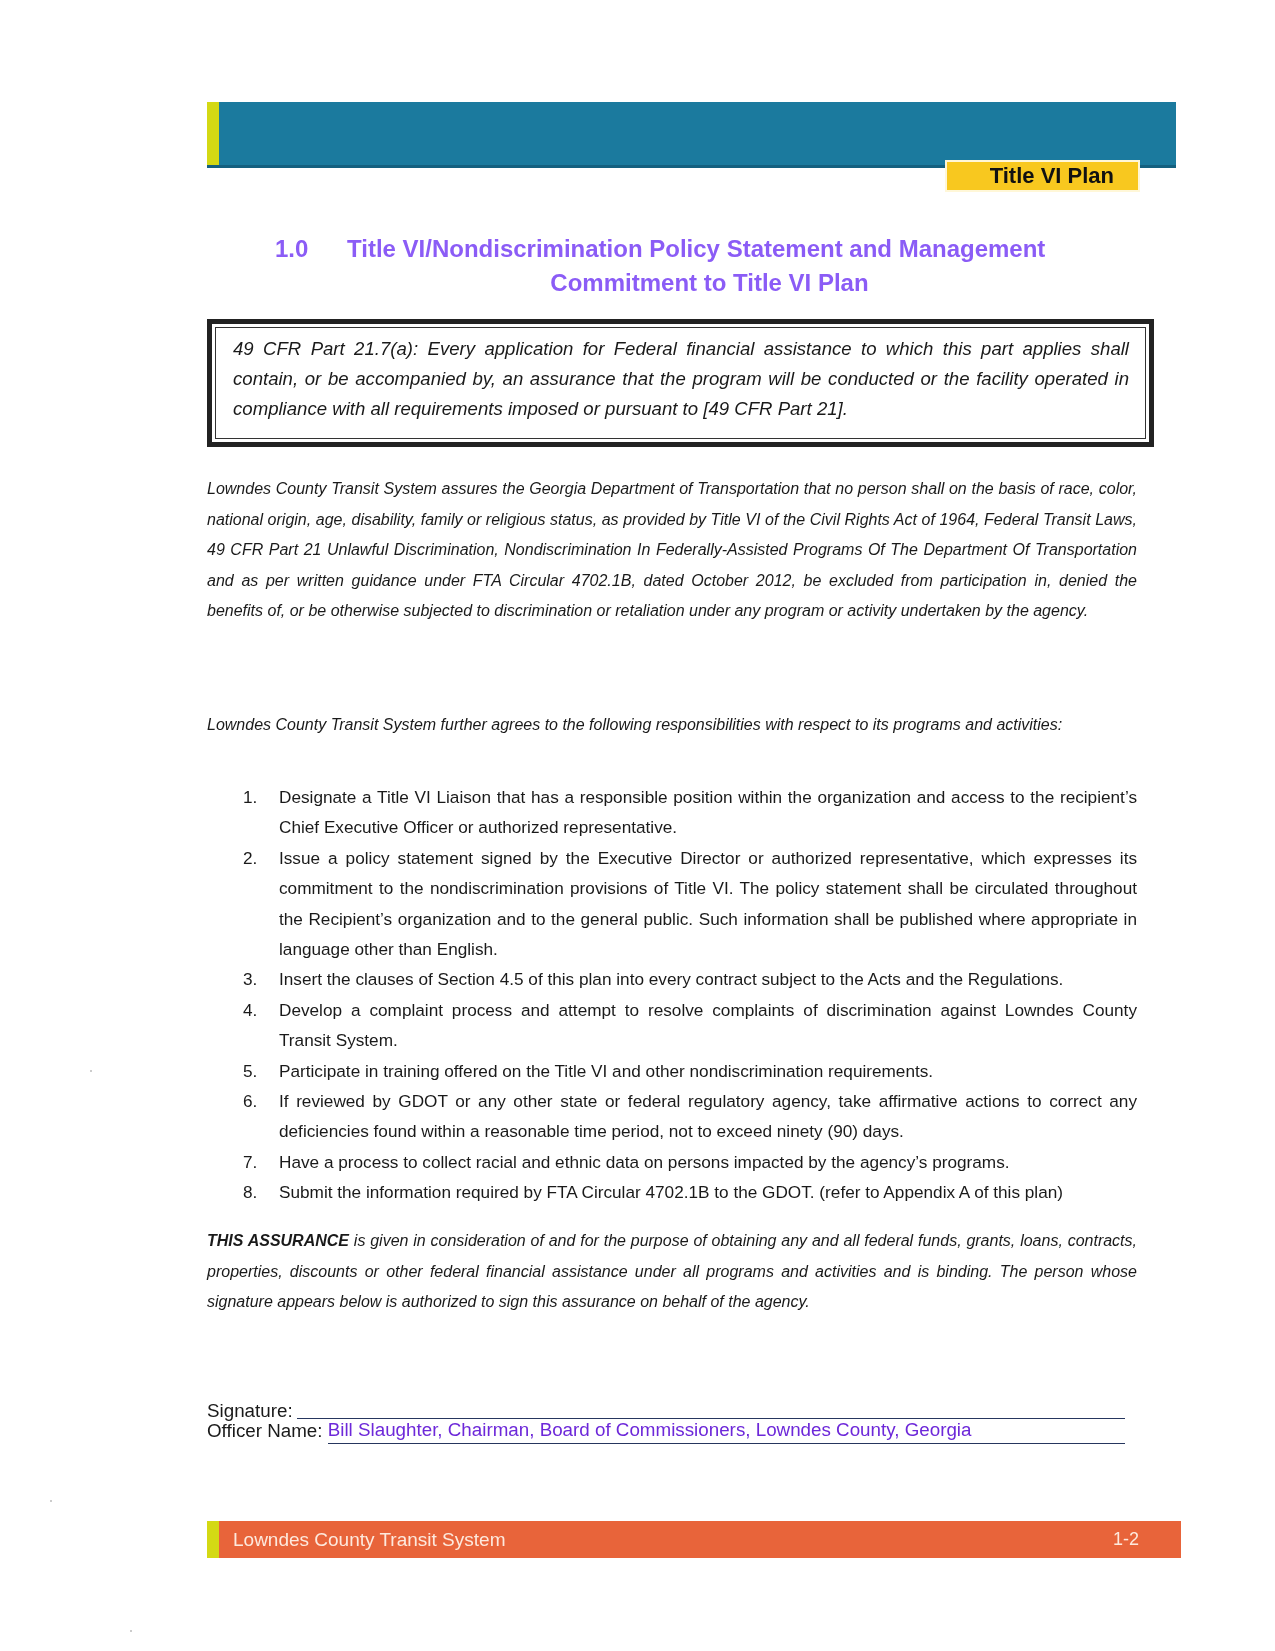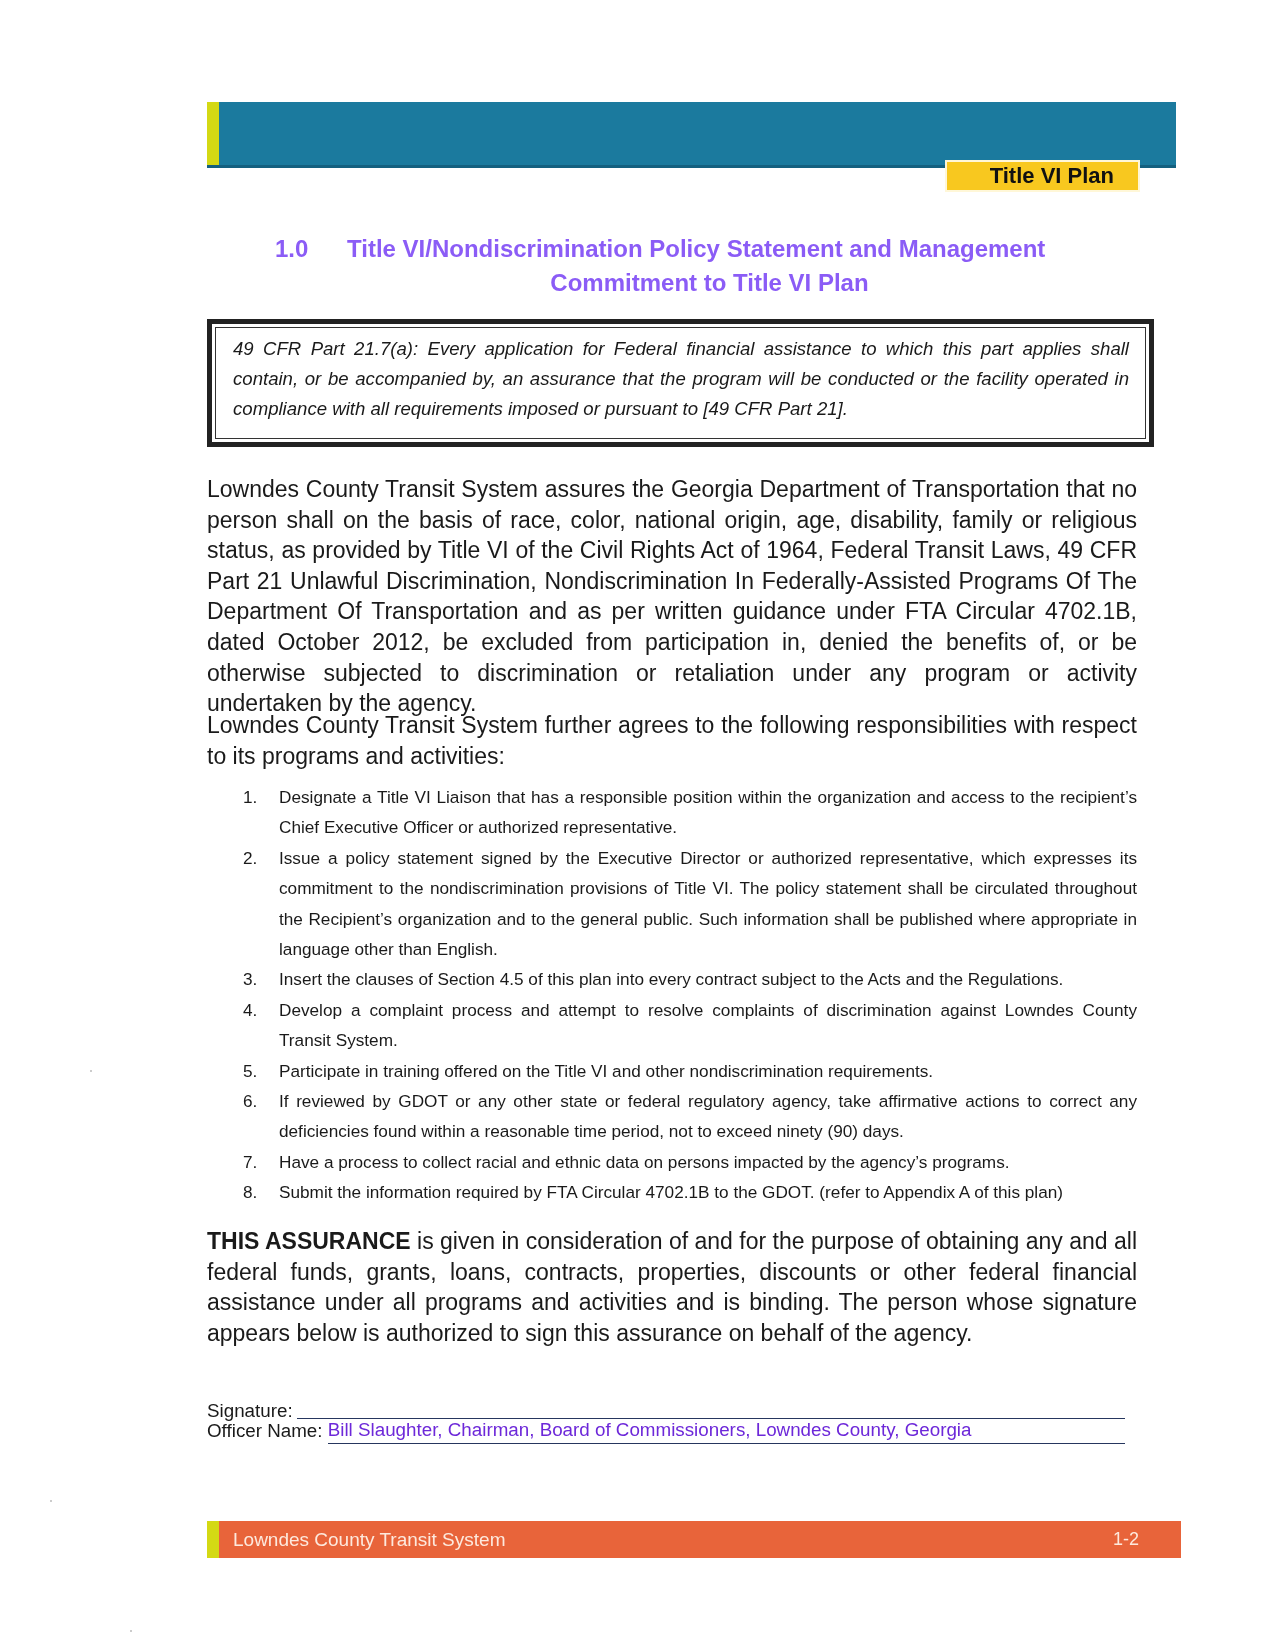--- a/index.html
+++ b/index.html
@@ -25,21 +25,21 @@
   .heading .num { width:72px; margin-left:68px; }
   .heading .line2 { text-align:center; padding-left:75px; }
 
   
   .quote-box { position:absolute; left:207px; top:319px; width:947px; height:128px; box-sizing:border-box;
                border:5px solid #222; padding:3px; }
   .quote-inner { border:1.5px solid #333; height:100%; box-sizing:border-box; padding:6px 16px 0 17px;
                  font-style:italic; font-size:18.6px; line-height:30px; text-align:justify; color:#1a1a1a; }
 
   
-  .para { position:absolute; left:207px; width:930px; font-size:23px; line-height:30.6px; text-align:justify; }
+  .para { position:absolute; left:207px; width:930px; font-size:16px; line-height:30.6px; text-align:justify;font-style:italic; }
   .p1 { top:474px; }
   .p2 { top:710px; }
   .list { position:absolute; left:237px; width:900px; top:782px; margin:0; padding:0; list-style:none;
           font-size:17.2px; line-height:30.4px; }
   .list li { display:flex; text-align:justify; }
   .list .n { width:42px; flex:none; padding-left:6px; box-sizing:border-box; }
   .list .t { flex:1; }
   .p3 { top:1226px; }
   .p3 b { font-weight:bold; }
 

